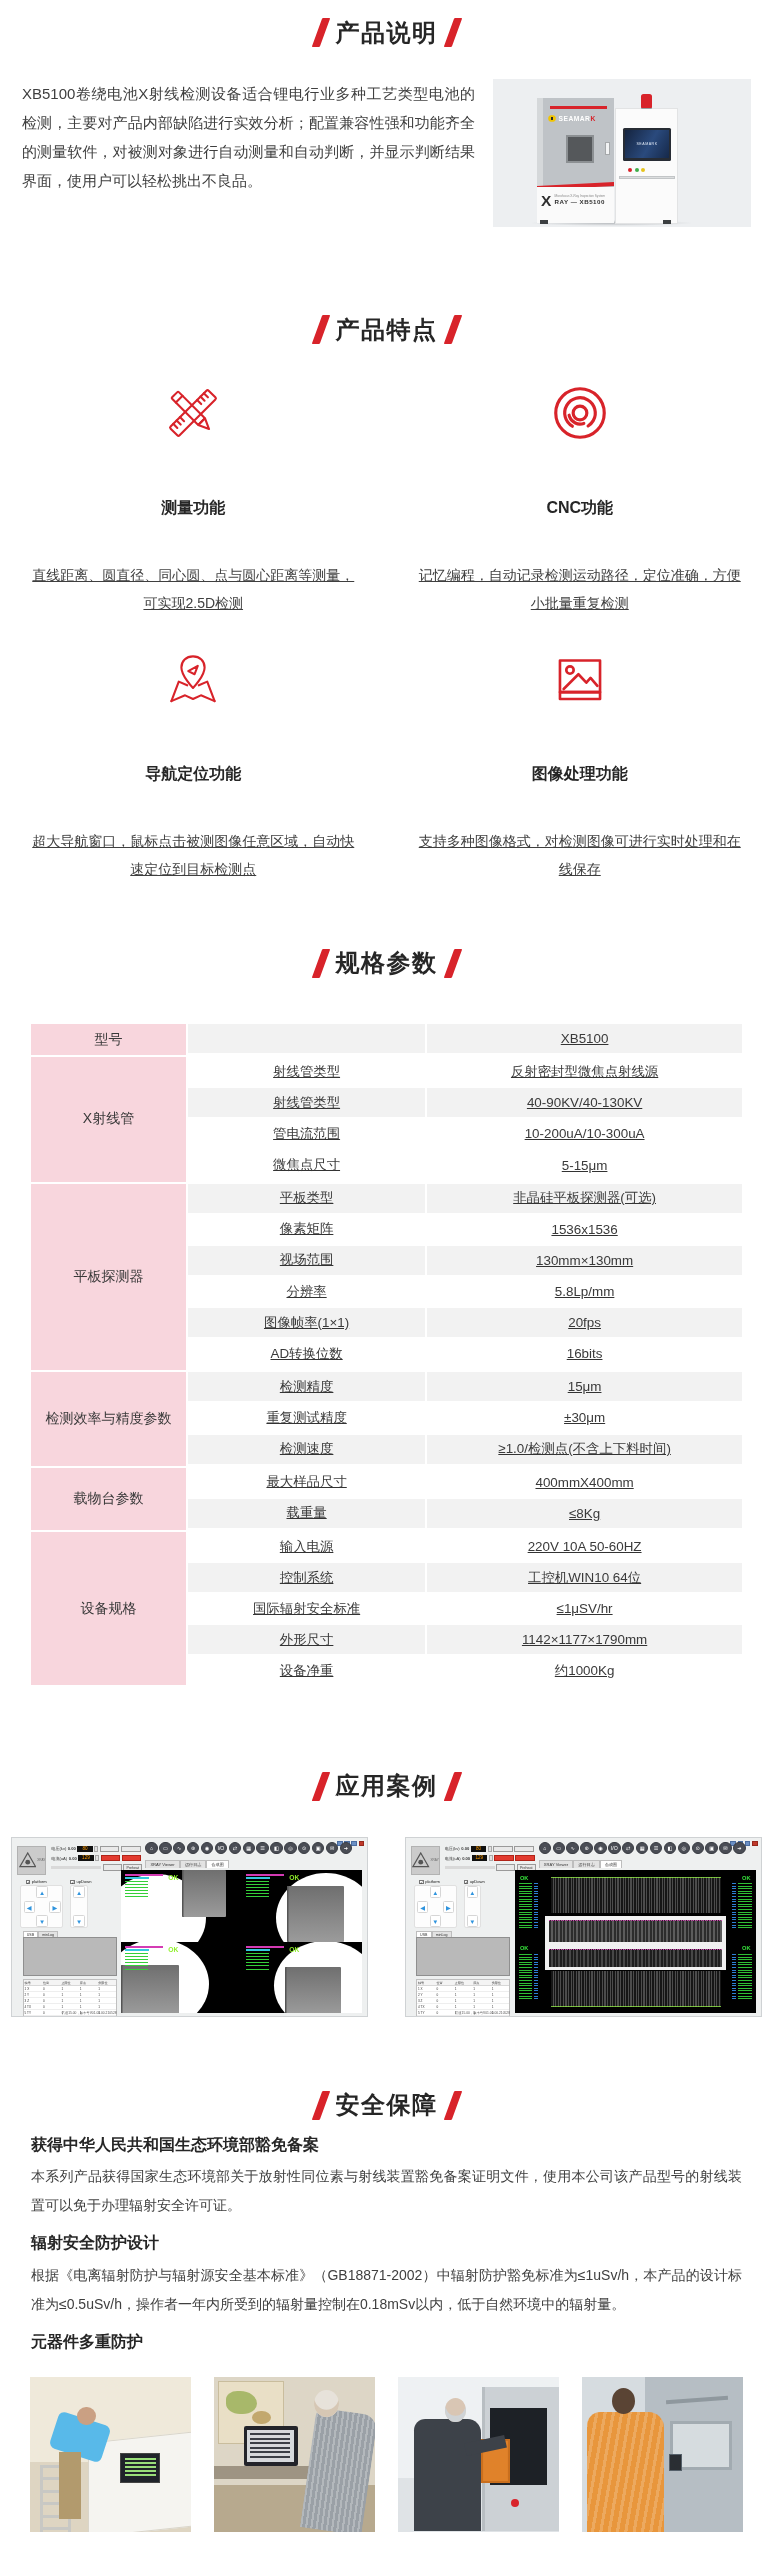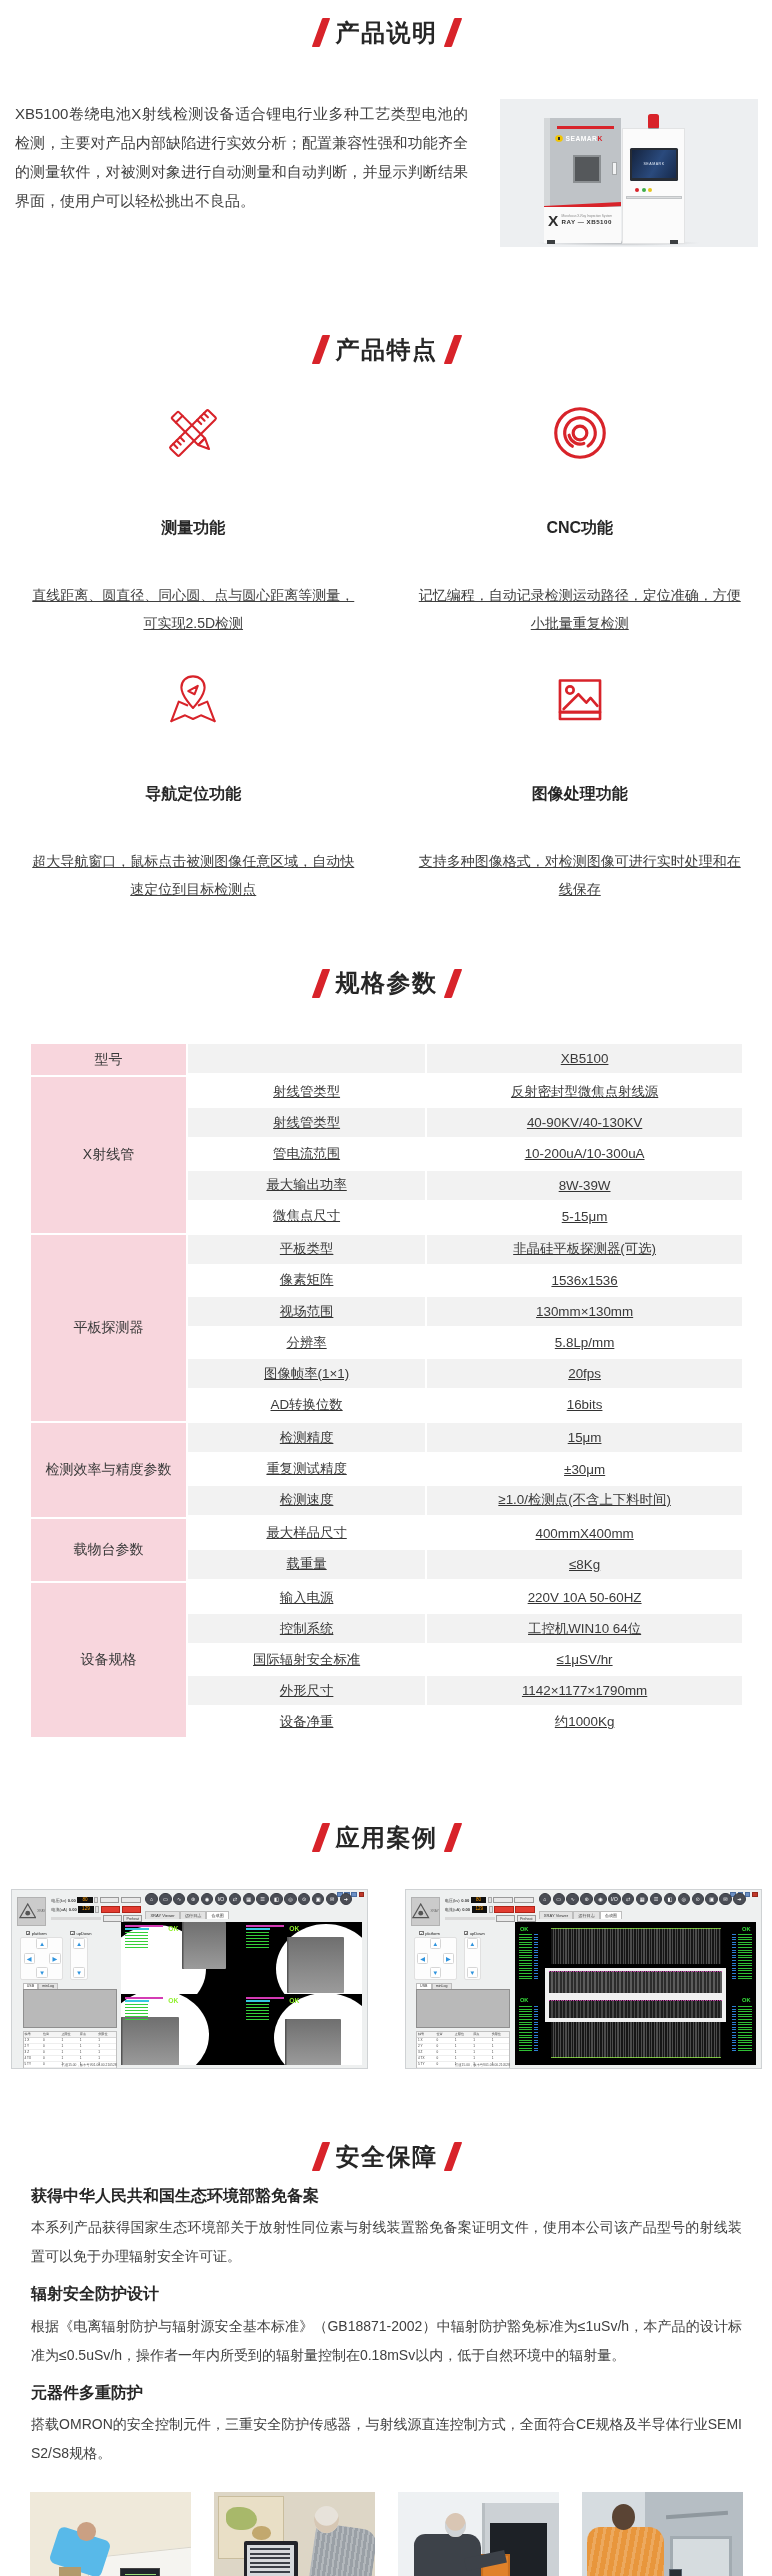--- a/index.html
+++ b/index.html
@@ -6,21 +6,21 @@
   body { background:#ffffff; font-family:"Liberation Sans","DejaVu Sans",sans-serif; color:#333; }
   #page { position:relative; width:773px; height:2648px; margin:0 auto; background:#fff; overflow:hidden; }
 
   
   .sec-header { display:flex; justify-content:center; align-items:center; gap:11.3px; height:32px; }
   .sec-header .slash { width:7.7px; height:29px; background:#d8232a; transform:skewX(-20deg); border-radius:1px; }
   .sec-title { font-size:24px; font-weight:800; color:#262626; letter-spacing:1.5px; }
   .mt1{margin-top:16.5px;} .mt2{margin-top:87px;} .mt3{margin-top:64px;} .mt4{margin-top:85px;} .mt5{margin-top:72px;}
 
   
-  .product { display:flex; margin-top:50px; padding:0 15px; }
+  .product { display:flex; margin-top:30px; padding:0 22px; }
   .product-text { width:453px; font-size:15px; line-height:29px; color:#3f3f3f; text-align:justify; }
   .product-visual { margin-left:auto; width:258px; height:148px; background:#edeff1; position:relative; overflow:hidden; }
   .m-door { position:absolute; left:44px; top:19.6px; width:77px; height:89px; background:#bfc3c7; border-left:6.2px solid #d5d8da; }
   .m-door .redstripe { position:absolute; left:7.2px; right:7.2px; top:8.2px; height:3.1px; background:#d8232a; }
   .m-logo { position:absolute; left:5.2px; top:16.5px; display:flex; align-items:center; gap:2.6px; }
   .m-gear { width:7.7px; height:7.7px; border-radius:50%; background:radial-gradient(circle,#2b2b2b 30%,#f2c500 32%); border:1px solid #f2c500; }
   .m-brand { font-size:6.7px; font-weight:bold; color:#fff; letter-spacing:0.5px; }
   .m-brand b { color:#d8232a; }
   .m-window { position:absolute; left:23px; top:37px; width:28px; height:28px; background:#55585b; border:2.1px solid #8c9093; }
   .m-handle { position:absolute; right:4.1px; top:44px; width:5.2px; height:13.4px; background:#f2f3f4; border:0.5px solid #a5a8aa; }
@@ -303,24 +303,20 @@
             <div class="spec-value">反射密封型微焦点射线源</div>
           </div>
           <div class="spec-row g">
             <div class="spec-param">射线管类型</div>
             <div class="spec-value">40-90KV/40-130KV</div>
           </div>
           <div class="spec-row">
             <div class="spec-param">管电流范围</div>
             <div class="spec-value">10-200uA/10-300uA</div>
           </div>
-          <div class="spec-row g">
-            <div class="spec-param">最大输出功率</div>
-            <div class="spec-value">8W-39W</div>
-          </div>
           <div class="spec-row">
             <div class="spec-param">微焦点尺寸</div>
             <div class="spec-value">5-15μm</div>
           </div>
         </div>
     </div>
     <div class="spec-group">
       <div class="spec-cat">平板探测器</div>
       <div class="spec-rows">
 
@@ -814,21 +810,20 @@
     <h2 class="sec-title">安全保障</h2>
     <span class="slash"></span>
   </header>
 
   <section class="safety">
     <h3 class="s-head">获得中华人民共和国生态环境部豁免备案</h3>
     <p class="s-body">本系列产品获得国家生态环境部关于放射性同位素与射线装置豁免备案证明文件，使用本公司该产品型号的射线装置可以免于办理辐射安全许可证。</p>
     <h3 class="s-head">辐射安全防护设计</h3>
     <p class="s-body">根据《电离辐射防护与辐射源安全基本标准》（GB18871-2002）中辐射防护豁免标准为≤1uSv/h，本产品的设计标准为≤0.5uSv/h，操作者一年内所受到的辐射量控制在0.18mSv以内，低于自然环境中的辐射量。</p>
     <h3 class="s-head">元器件多重防护</h3>
-    <p class="s-body">搭载OMRON的安全控制元件，三重安全防护传感器，与射线源直连控制方式，全面符合CE规格及半导体行业SEMI S2/S8规格。</p>
   </section>
 
   <section class="photos">
     <div class="photo p1">
       <span class="ladder"></span>
       <span class="mach"></span>
       <span class="mscr"></span>
       <span class="mlines"></span>
       <span class="torso"></span>
       <span class="legs"></span>

